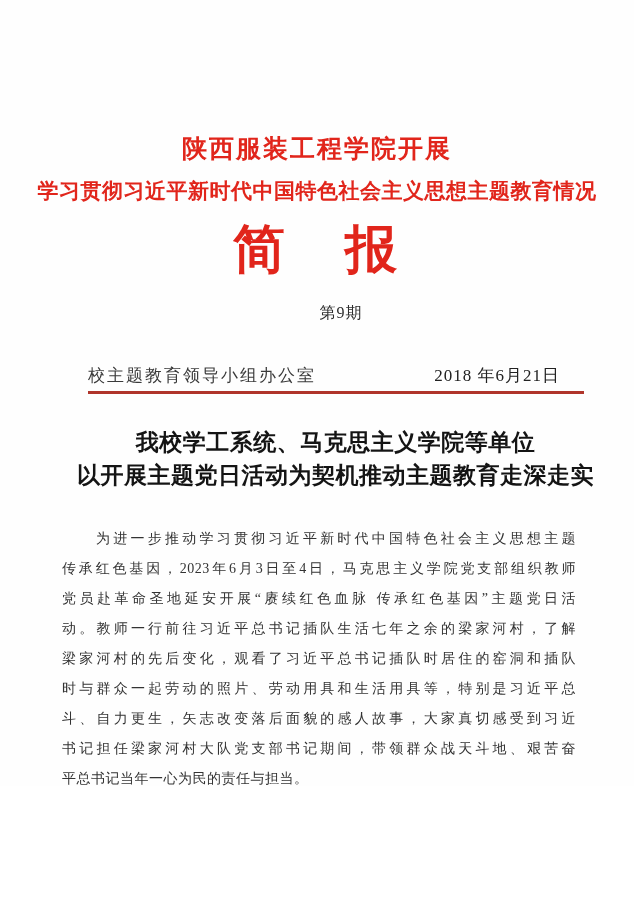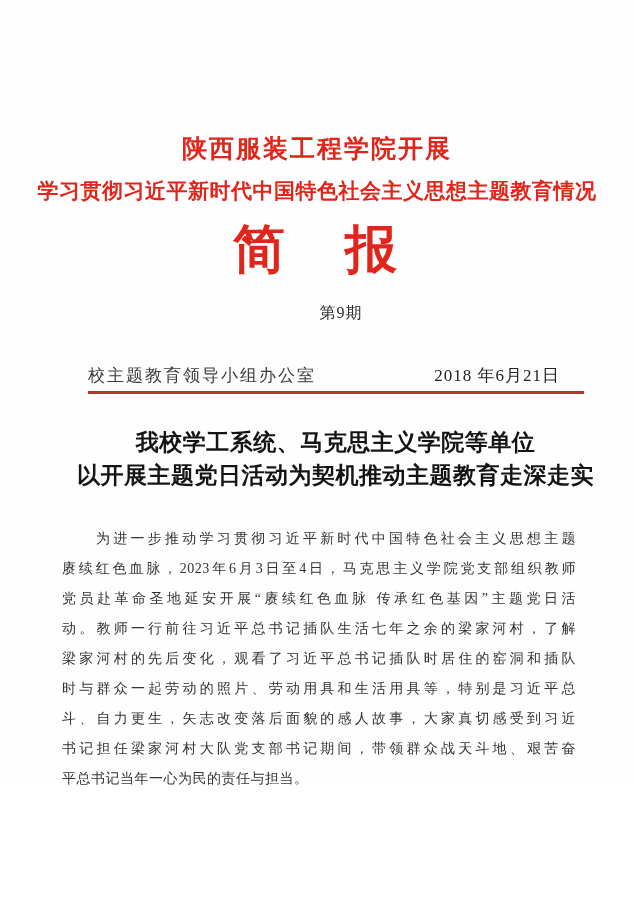--- a/index.html
+++ b/index.html
@@ -124,21 +124,21 @@
 
   <hr class="red-rule" style="background: rgb(176, 53, 43);">
 
   <div class="headline">
     <div>我校学工系统、马克思主义学院等单位</div>
     <div>以开展主题党日活动为契机推动主题教育走深走实</div>
   </div>
 
   <div class="body-text">
     <div class="body-line first">为进一步推动学习贯彻习近平新时代中国特色社会主义思想主题</div>
-    <div class="body-line">赓续红色血脉，2023年6月3日至4日，马克思主义学院党支部组织教师</div>
+    <div class="body-line">传承红色基因，2023年6月3日至4日，马克思主义学院党支部组织教师</div>
     <div class="body-line">党员赴革命圣地延安开展“赓续红色血脉 传承红色基因”主题党日活</div>
     <div class="body-line">动。教师一行前往习近平总书记插队生活七年之余的梁家河村，了解</div>
     <div class="body-line">梁家河村的先后变化，观看了习近平总书记插队时居住的窑洞和插队</div>
     <div class="body-line">时与群众一起劳动的照片、劳动用具和生活用具等，特别是习近平总</div>
     <div class="body-line">斗、自力更生，矢志改变落后面貌的感人故事，大家真切感受到习近</div>
     <div class="body-line">书记担任梁家河村大队党支部书记期间，带领群众战天斗地、艰苦奋</div>
     <div class="body-line last">平总书记当年一心为民的责任与担当。</div>
   </div>
 
   <div class="page-number">— 1 —</div>

